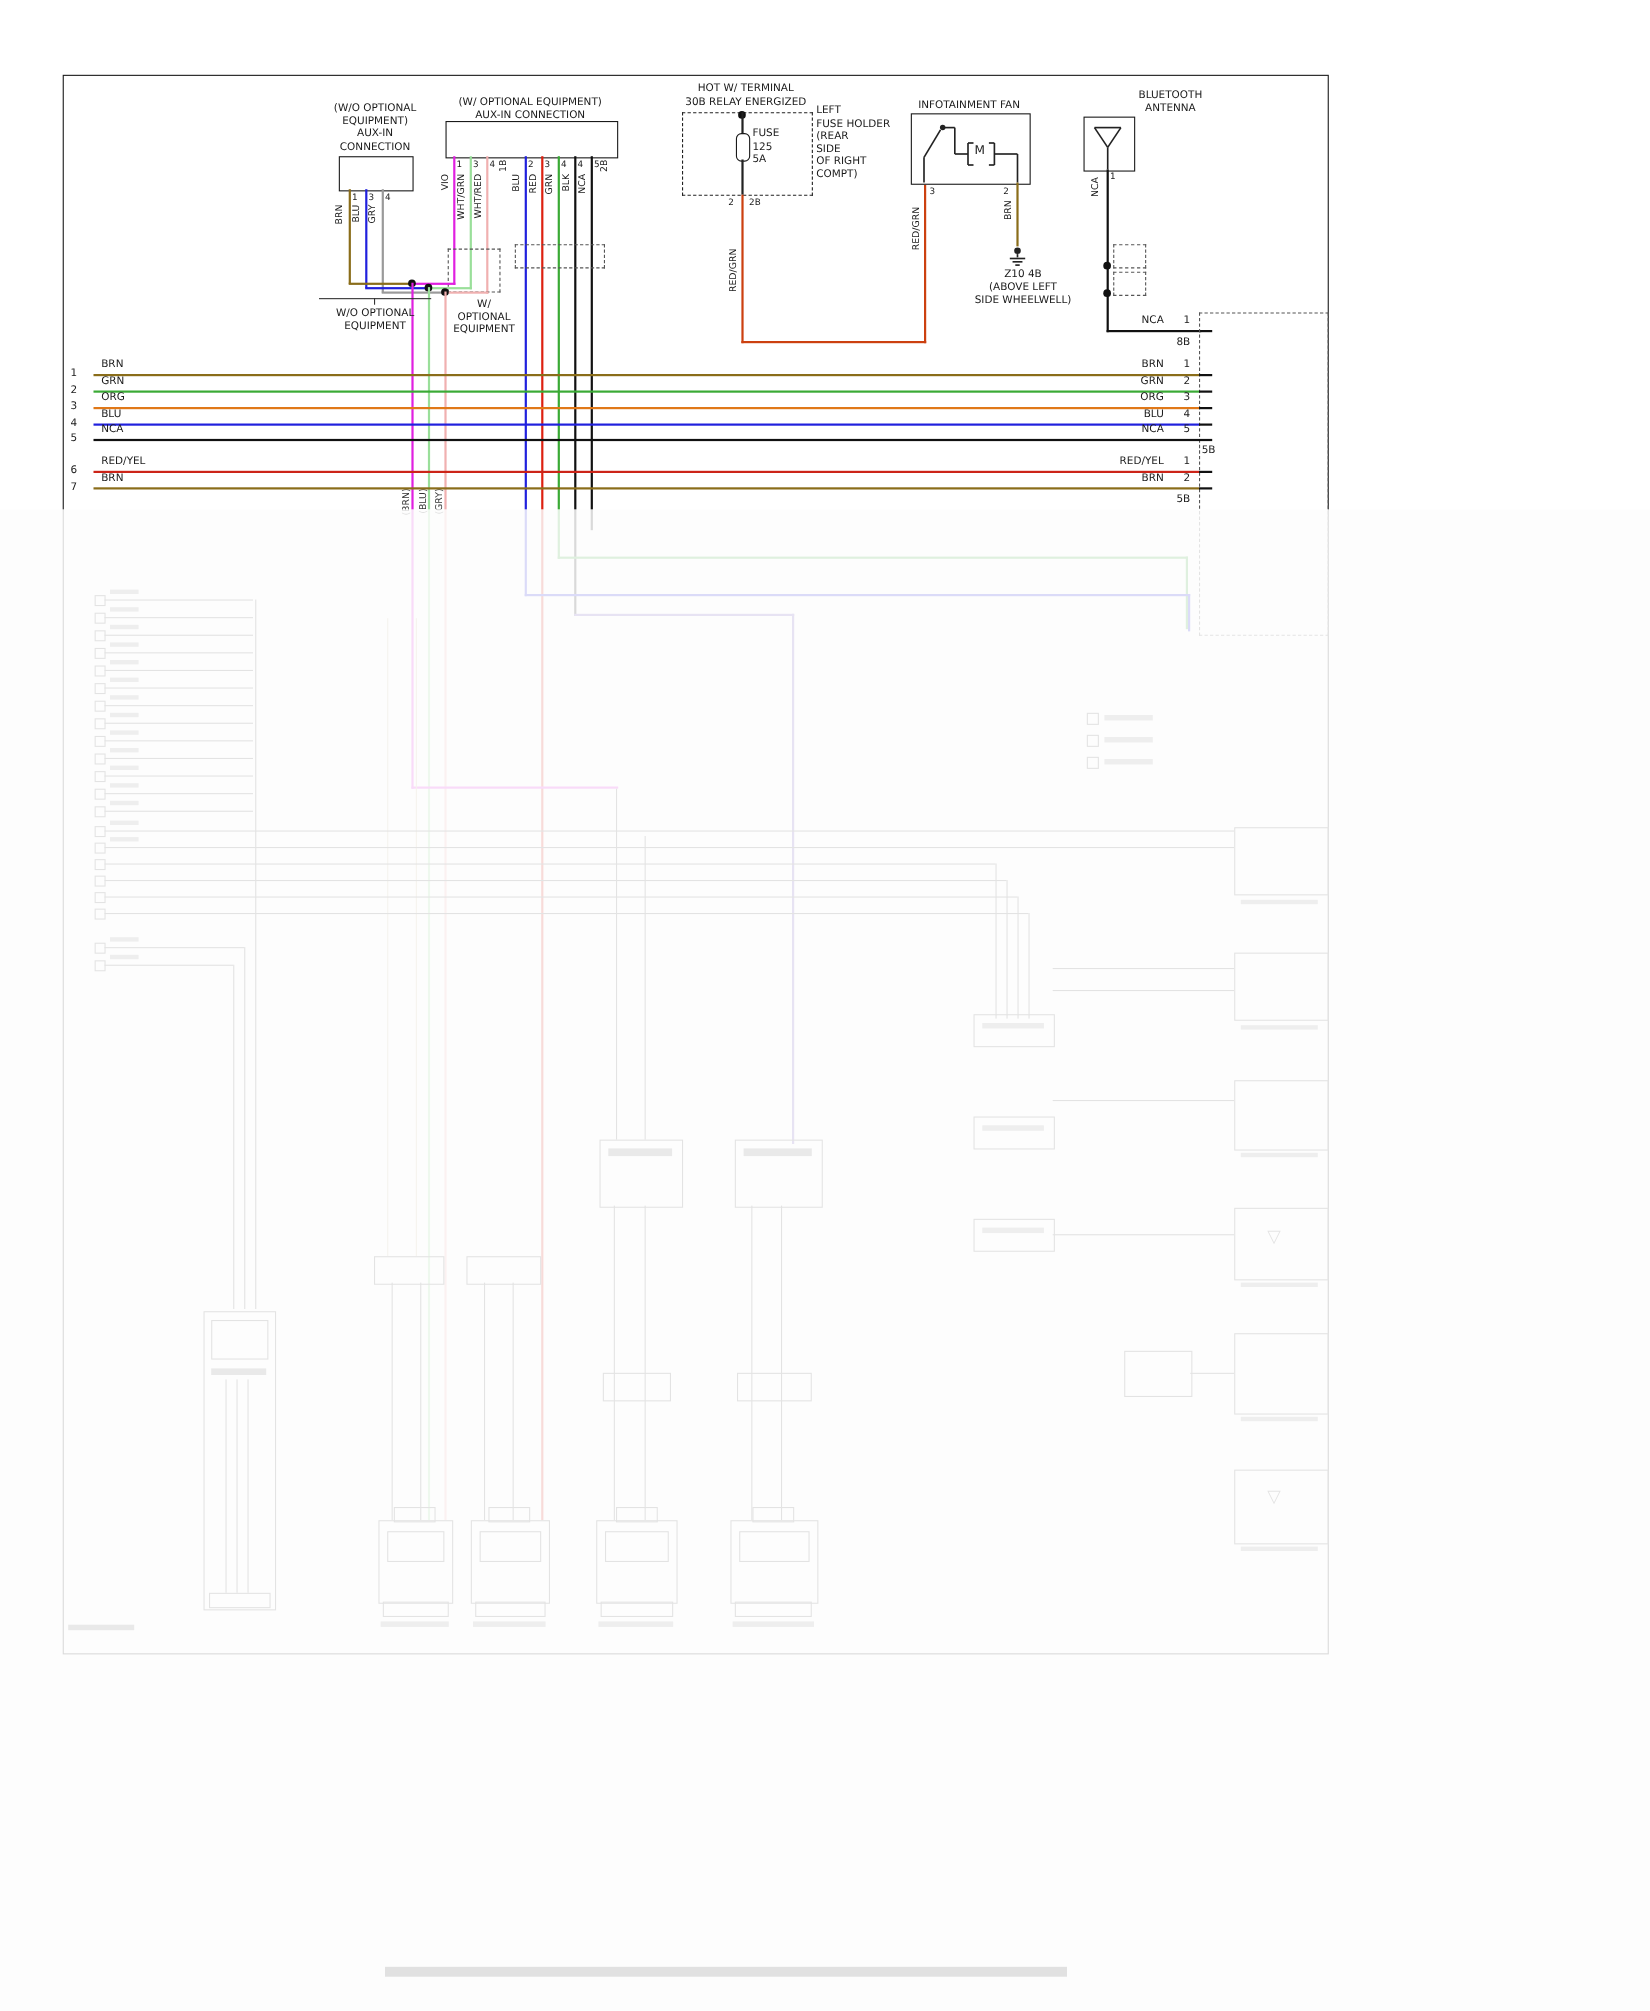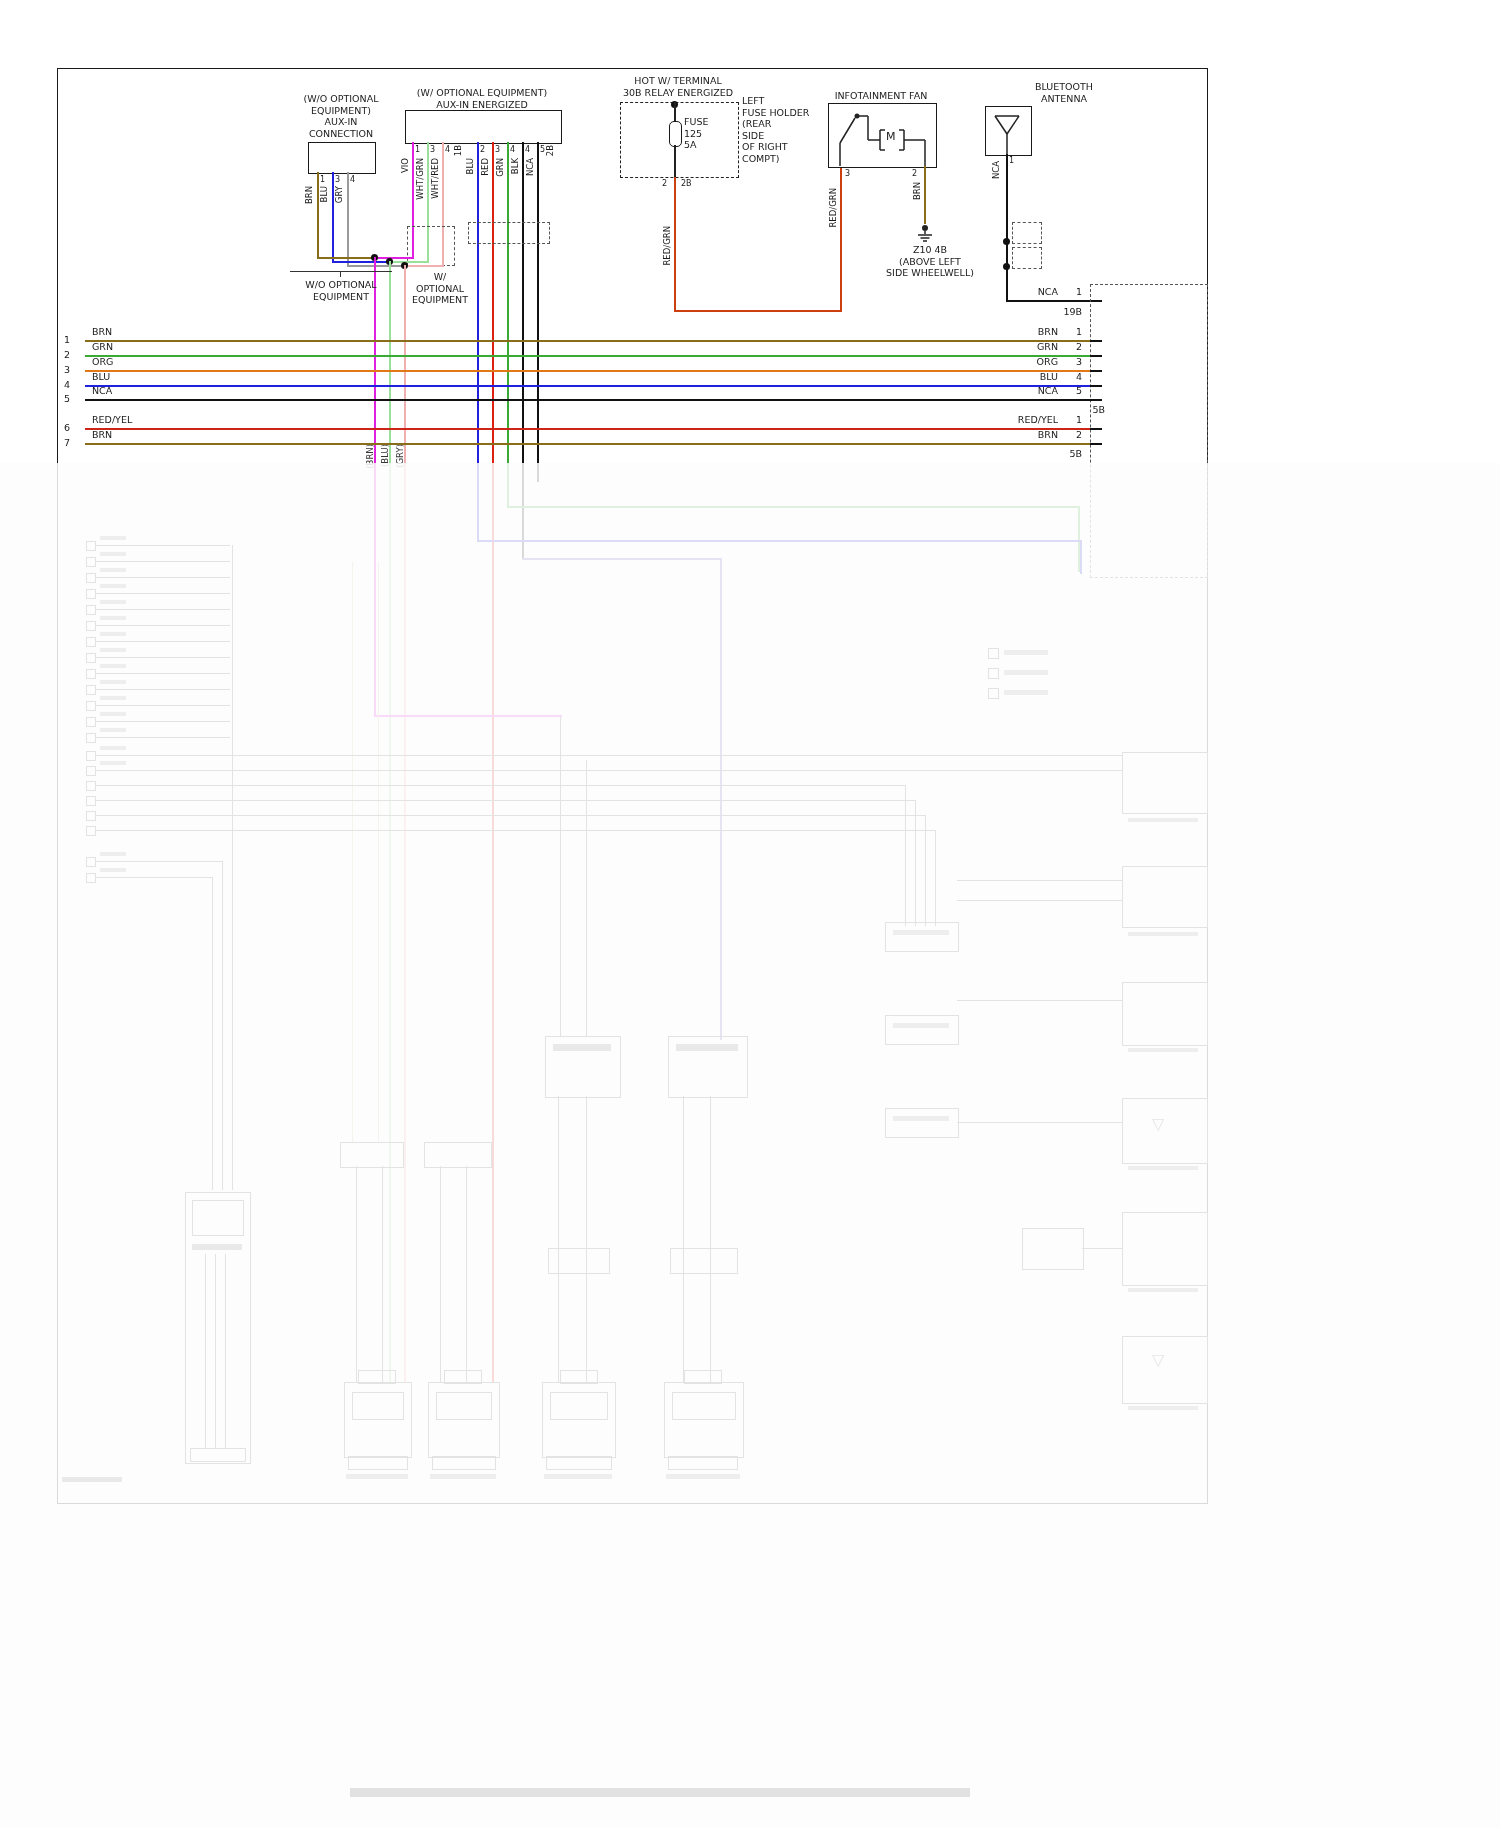--- a/index.html
+++ b/index.html
@@ -49,21 +49,21 @@
   <div class="vl w-gry" style="left:347px;top:172px;height:94px"></div>
   <div class="tp" style="left:320px;top:175px">1</div>
   <div class="tp" style="left:335px;top:175px">3</div>
   <div class="tp" style="left:350px;top:175px">4</div>
   <div class="vt" style="left:304px;top:186px">BRN</div>
   <div class="vt" style="left:319px;top:186px">BLU</div>
   <div class="vt" style="left:334px;top:186px">GRY</div>
 
   <div class="t c" style="left:402px;top:87px;width:160px">
     <div>(W/ OPTIONAL EQUIPMENT)</div>
-    <div>AUX-IN ENERGIZED</div>
+    <div>AUX-IN CONNECTION</div>
   </div>
   <div class="box" style="left:405px;top:110px;width:155px;height:32px"></div>
 
   <div class="vl w-vio" style="left:412px;top:142px;height:117px"></div>
   <div class="vl w-wgrn" style="left:427px;top:142px;height:121px"></div>
   <div class="vl w-wred" style="left:442px;top:142px;height:125px"></div>
   <div class="vl w-blu" style="left:477px;top:142px;height:400px"></div>
   <div class="vl w-red" style="left:492px;top:142px;height:1240px"></div>
   <div class="vl w-grn" style="left:507px;top:142px;height:366px"></div>
   <div class="vl w-blk" style="left:522px;top:142px;height:418px"></div>
@@ -202,21 +202,21 @@
   <div class="tp" style="left:1009px;top:156px">1</div>
   <div class="vt" style="left:991px;top:161px">NCA</div>
   <div class="vl w-blk" style="left:1006px;top:154px;height:148px"></div>
   <div class="dash" style="left:1012px;top:222px;width:28px;height:20px"></div>
   <div class="dash" style="left:1012px;top:247px;width:28px;height:20px"></div>
   <div class="dot" style="left:1003px;top:238px"></div>
   <div class="dot" style="left:1003px;top:263px"></div>
   <div class="hl w-blk" style="left:1006px;top:300px;width:86px"></div>
   <div class="t r" style="left:1014px;top:286px;width:44px">NCA</div>
   <div class="t r" style="left:1066px;top:286px;width:16px">1</div>
-  <div class="t r" style="left:1046px;top:306px;width:36px">19B</div>
+  <div class="t r" style="left:1046px;top:306px;width:36px">8B</div>
   <div class="hl" style="left:1090px;top:300px;width:12px"></div>
 
   <div class="dash" style="left:1090px;top:284px;width:116px;height:292px"></div>
 
   <div class="hl w-brn" style="left:85px;top:340px;width:1005px"></div>
   <div class="t" style="left:64px;top:334px">1</div>
   <div class="t" style="left:92px;top:326px">BRN</div>
   <div class="t r" style="left:984px;top:326px;width:74px">BRN</div>
   <div class="t r" style="left:1066px;top:326px;width:16px">1</div>
   <div class="hl" style="left:1090px;top:340px;width:12px"></div>

